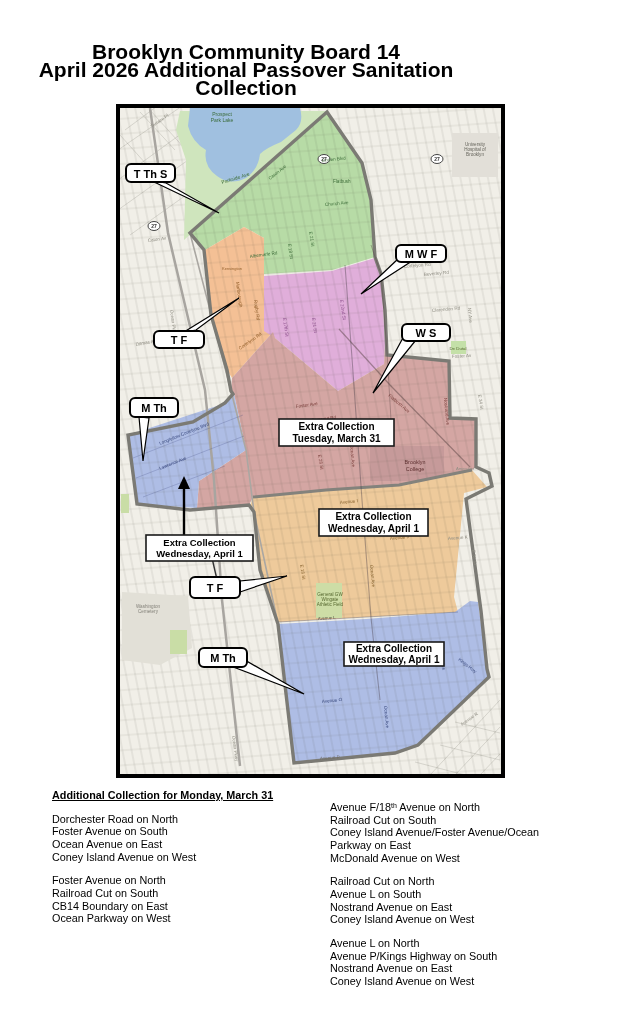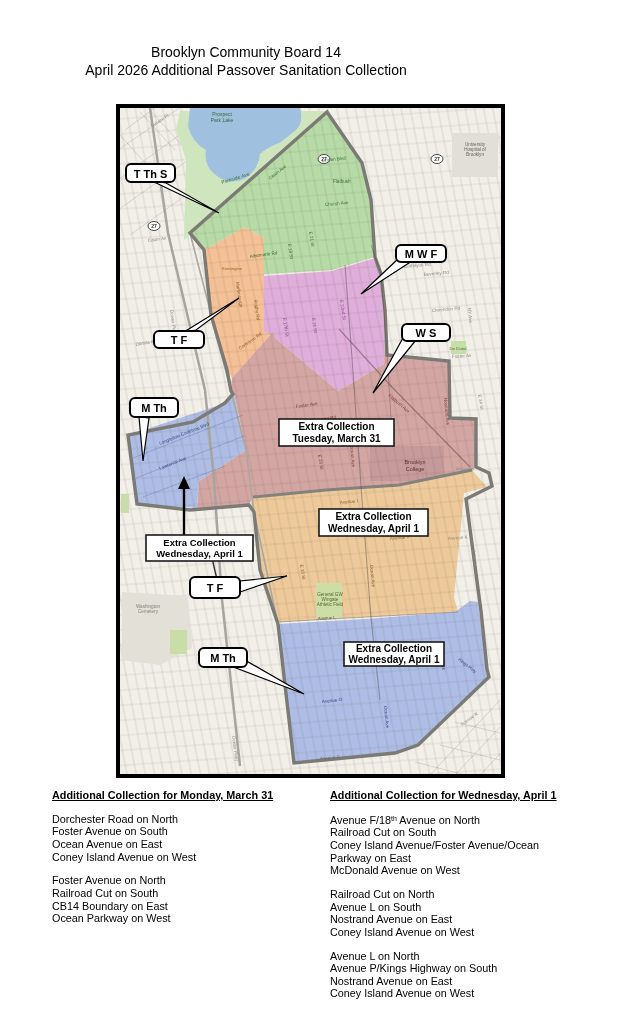--- a/index.html
+++ b/index.html
@@ -2,21 +2,21 @@
 <html><head>
 <meta charset="utf-8">
 <style>
 html,body{margin:0;padding:0;}
 body{width:622px;height:1024px;background:#ffffff;font-family:"Liberation Sans",sans-serif;position:relative;overflow:hidden;}
 .abs{position:absolute;}
 </style>
 </head>
 <body>
 
-<div class="abs" style="left:0;top:43px;width:492px;text-align:center;font-size:14px;font-weight:normal;line-height:18px;color:#000;">Brooklyn Community Board 14<br>April 2026 Additional Passover Sanitation Collection</div>
+<div class="abs" style="left:0;top:43px;width:492px;text-align:center;font-size:21px;font-weight:bold;line-height:18px;color:#000;">Brooklyn Community Board 14<br>April 2026 Additional Passover Sanitation Collection</div>
 
 <div class="abs" style="left:116px;top:104px;width:389px;height:674px;border:4px solid #000;box-sizing:border-box;background:#f1efe8;"></div>
 
 <svg class="abs" style="left:120px;top:108px;" width="381" height="666" viewBox="120 108 381 666">
 <defs>
 <pattern id="sv" width="9" height="9" patternUnits="userSpaceOnUse" patternTransform="rotate(-11)">
 <line x1="4" y1="0" x2="4" y2="9" stroke="rgba(70,70,55,0.15)" stroke-width="1"></line>
 </pattern>
 <pattern id="sh" width="15" height="15" patternUnits="userSpaceOnUse" patternTransform="rotate(-4)">
 <line x1="0" y1="7" x2="15" y2="7" stroke="rgba(70,70,55,0.12)" stroke-width="1"></line>
@@ -254,20 +254,19 @@
 
 <div class="abs" style="left:52px;top:789px;width:270px;font-size:10.8px;line-height:12.6px;color:#000;">
 <div style="font-weight:bold;text-decoration:underline;">Additional Collection for Monday, March 31</div>
 <div style="height:11.2px;"></div>
 <div>Dorchester Road on North<br>Foster Avenue on South<br>Ocean Avenue on East<br>Coney Island Avenue on West</div>
 <div style="height:11.2px;"></div>
 <div>Foster Avenue on North<br>Railroad Cut on South<br>CB14 Boundary on East<br>Ocean Parkway on West</div>
 </div>
 
 <div class="abs" style="left:330px;top:789px;width:290px;font-size:10.8px;line-height:12.6px;color:#000;">
-<div style="font-weight:bold;text-decoration:underline;">Additional Collection for Wednesday, April 1</div>
 <div style="height:11.2px;"></div>
 <div>Avenue F/18<span style="font-size:7px;vertical-align:3px;">th</span> Avenue on North<br>Railroad Cut on South<br>Coney Island Avenue/Foster Avenue/Ocean<br>Parkway on East<br>McDonald Avenue on West</div>
 <div style="height:11.2px;"></div>
 <div>Railroad Cut on North<br>Avenue L on South<br>Nostrand Avenue on East<br>Coney Island Avenue on West</div>
 <div style="height:11.2px;"></div>
 <div>Avenue L on North<br>Avenue P/Kings Highway on South<br>Nostrand Avenue on East<br>Coney Island Avenue on West</div>
 </div>
 
 </body></html>

